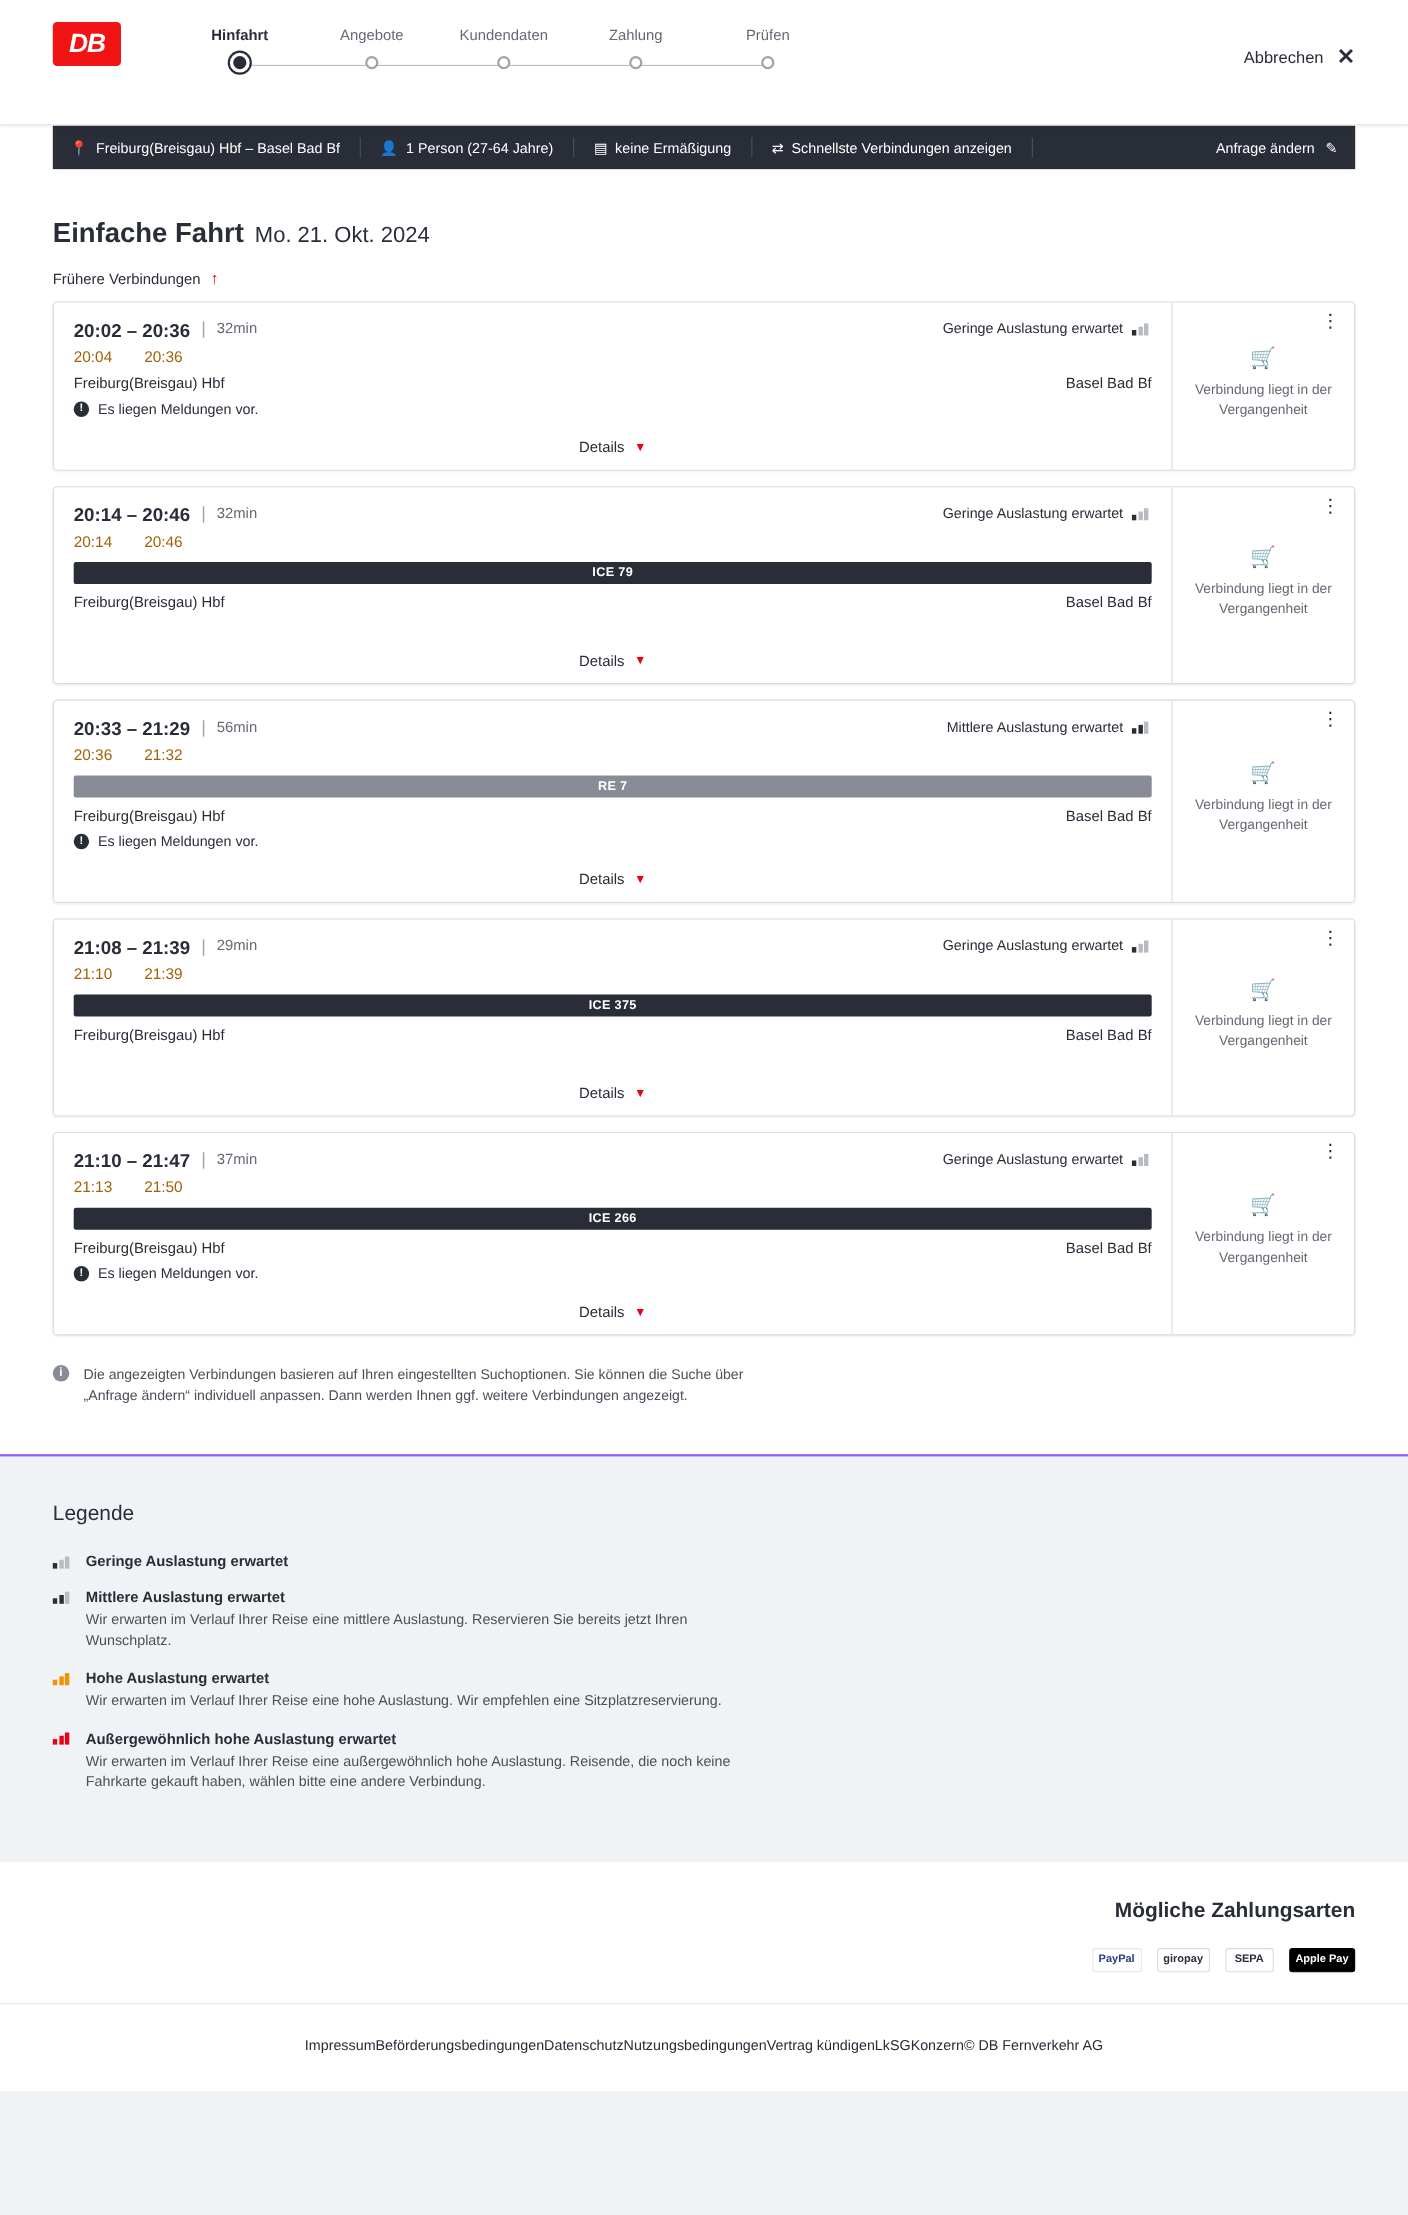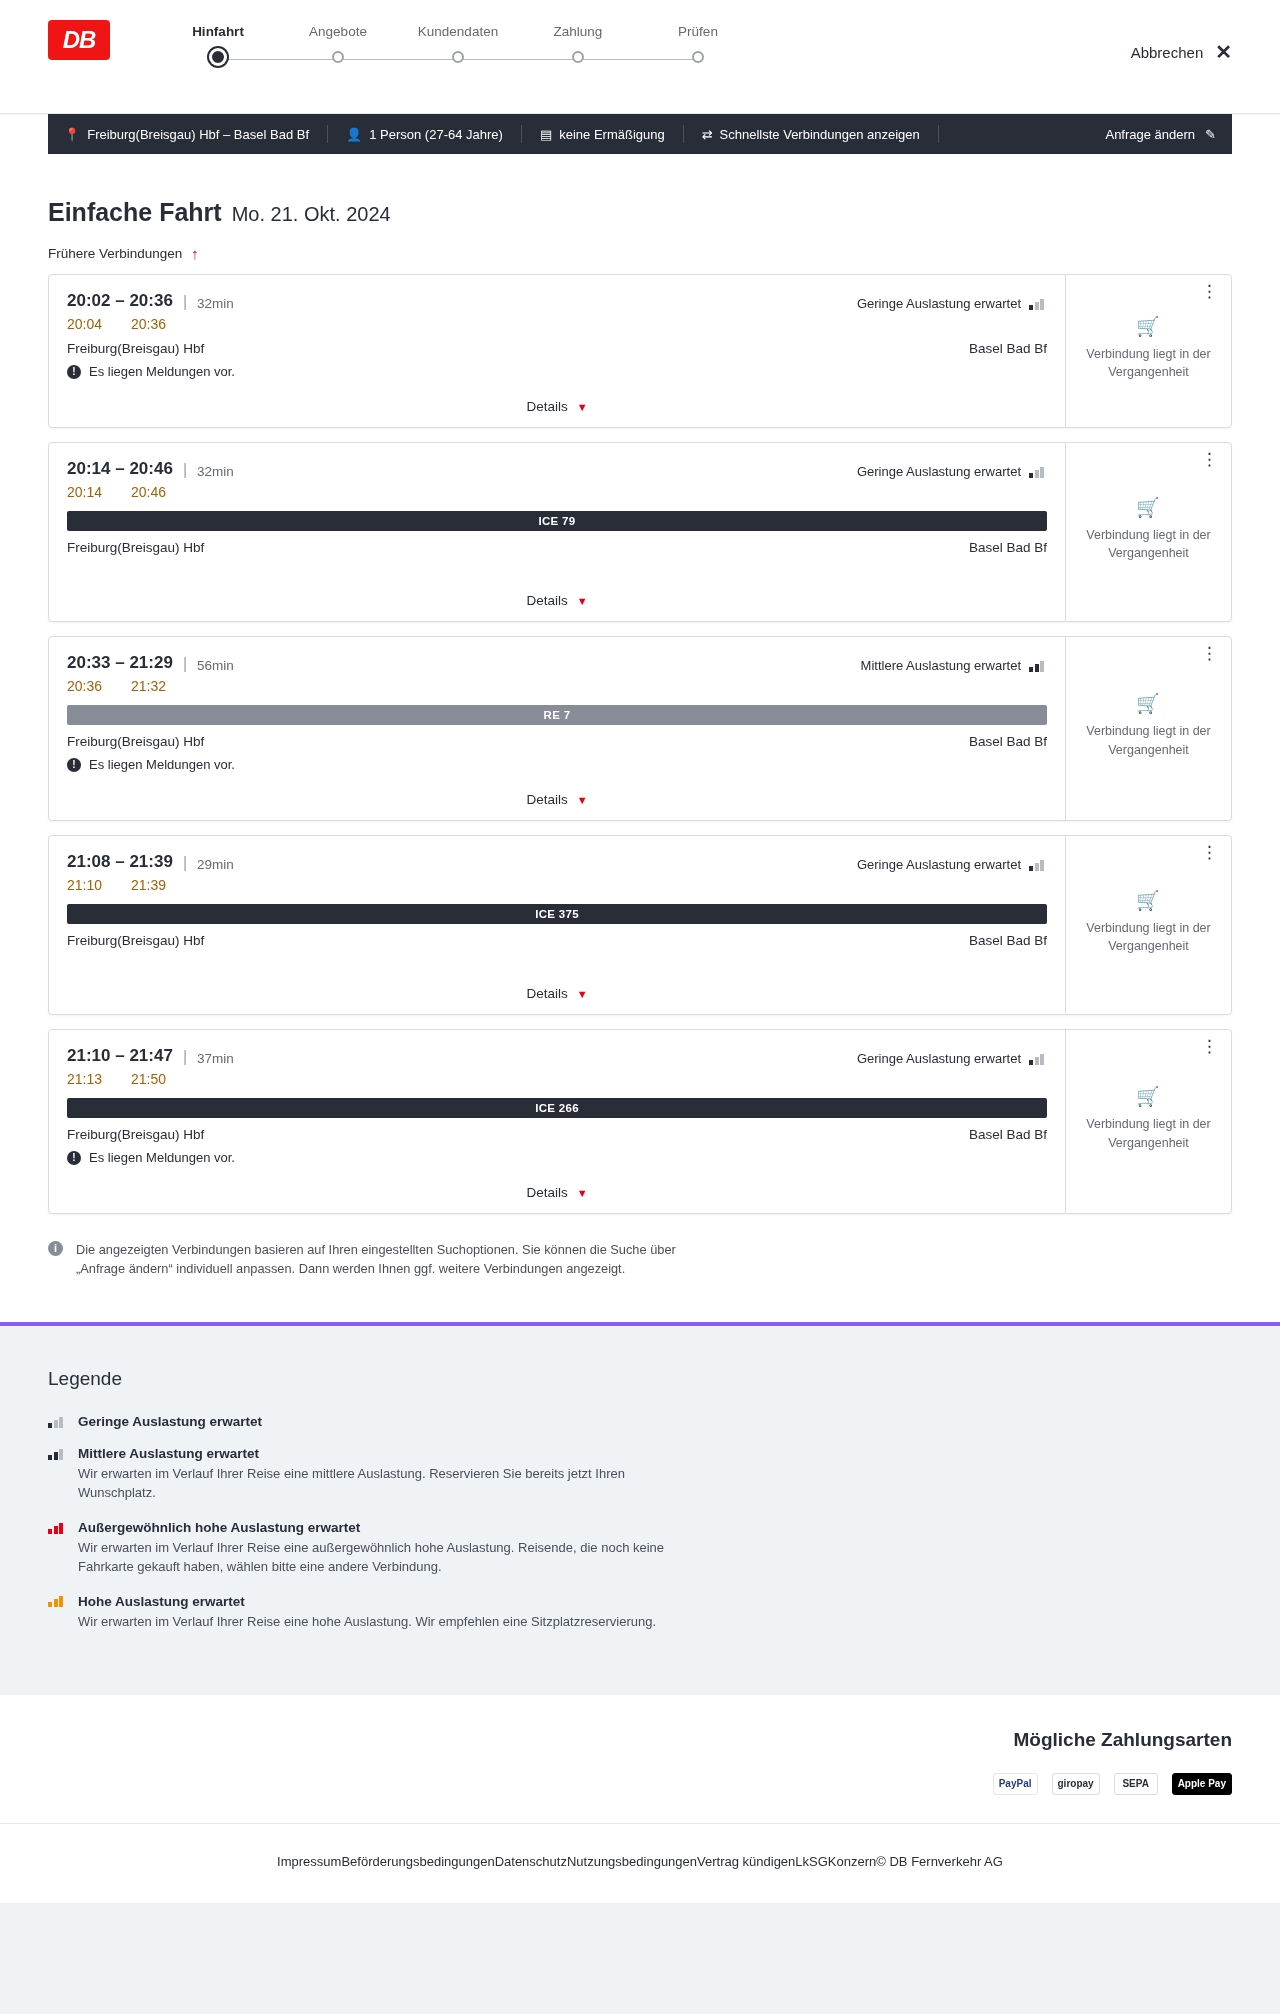--- a/index.html
+++ b/index.html
@@ -125,21 +125,21 @@
   .cards { margin-top: 12px; }
   .card {
     display: flex;
     border: 1px solid #d7dce1;
     border-radius: 4px;
     background: #fff;
     margin-bottom: 14px;
     box-shadow: 0 1px 2px rgba(0,0,0,0.05);
   }
   .card-main { flex: 1; padding: 16px 18px 0 18px; position: relative; }
-  .row1 { display: flex; align-items: flex-end; }
+  .row1 { display: flex; align-items: flex-start; }
   .times { font-size: 17px; font-weight: bold; }
   .sep { color: #9ea3ab; margin: 0 10px; font-weight: normal;}
   .dur { font-size: 13.5px; color: #646973; }
   .row1 .right {
     margin-left: auto;
     display: flex; align-items: center; gap: 8px;
     font-size: 13px; color: #282d37;
   }
   .row2 { margin-top: 5px; display: flex; gap: 29px; font-size: 14px; color: #a16207; }
   .trainbar {
@@ -228,21 +228,21 @@
     width: 15px; height: 15px; border-radius: 50%;
     background: #878c96; color: #fff;
     font-size: 11px; font-weight: bold;
     display: inline-flex; align-items: center; justify-content: center;
     margin-top: 1px;
   }
 
   
   .legend-section {
     background: #f0f3f5;
-    border-top: 4px solid #8b5cf6;
+    border-top: 2px solid #8b5cf6;
     padding: 42px 48px 46px 48px;
   }
   .legend-section h2 { font-size: 19px; margin: 0 0 24px 0; font-weight: normal; }
   .legend-item { margin-bottom: 17px; }
   .legend-head {
     display: flex; align-items: center; gap: 12px;
     font-size: 13.5px; font-weight: bold;
   }
   .legend-desc {
     font-size: 13px; color: #4a4f58;
@@ -590,40 +590,40 @@
             <i></i>
             <i></i>
           </span>
         <span>Mittlere Auslastung erwartet</span>
       </div>
       <div class="legend-desc">Wir erwarten im Verlauf Ihrer Reise eine mittlere Auslastung. Reservieren Sie bereits jetzt Ihren Wunschplatz.</div>
     </div>
 
     <div class="legend-item">
       <div class="legend-head">
+        <span class="bars l3">
+            <i></i>
+            <i></i>
+            <i></i>
+          </span>
+        <span>Hohe Auslastung erwartet</span>
+      </div>
+      <div class="legend-desc">Wir erwarten im Verlauf Ihrer Reise eine hohe Auslastung. Wir empfehlen eine Sitzplatzreservierung.</div>
+    </div>
+
+    <div class="legend-item">
+      <div class="legend-head">
         <span class="bars l4">
             <i></i>
             <i></i>
             <i></i>
           </span>
         <span>Außergewöhnlich hohe Auslastung erwartet</span>
       </div>
       <div class="legend-desc">Wir erwarten im Verlauf Ihrer Reise eine außergewöhnlich hohe Auslastung. Reisende, die noch keine Fahrkarte gekauft haben, wählen bitte eine andere Verbindung.</div>
-    </div>
-
-    <div class="legend-item">
-      <div class="legend-head">
-        <span class="bars l3">
-            <i></i>
-            <i></i>
-            <i></i>
-          </span>
-        <span>Hohe Auslastung erwartet</span>
-      </div>
-      <div class="legend-desc">Wir erwarten im Verlauf Ihrer Reise eine hohe Auslastung. Wir empfehlen eine Sitzplatzreservierung.</div>
     </div>
   </div>
 
   <div class="pay-section">
     <h3>Mögliche Zahlungsarten</h3>
     <div class="pay-icons">
       <span class="pay-ico paypal">PayPal</span>
       <span class="pay-ico">giropay</span>
       <span class="pay-ico">SEPA</span>
       <span class="pay-ico apple">Apple Pay</span>

